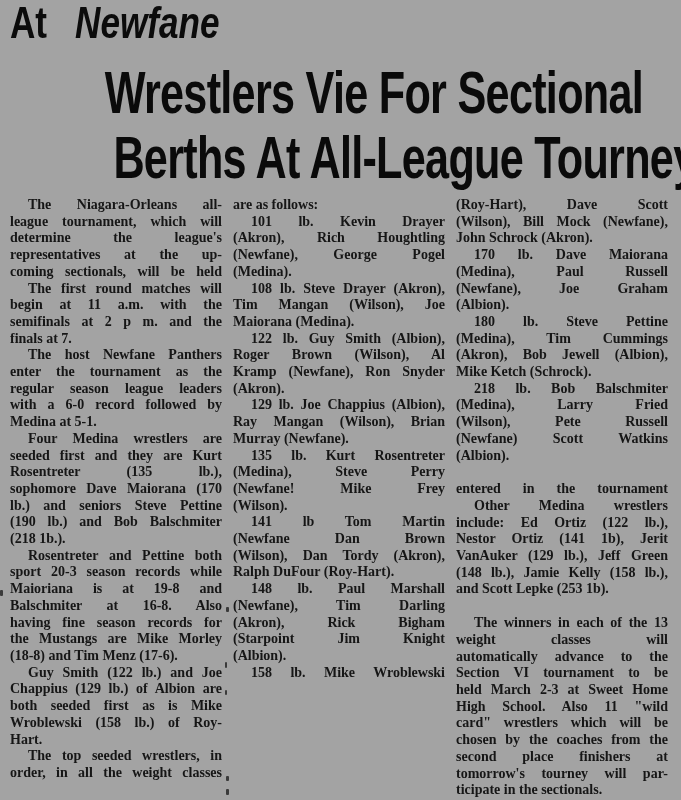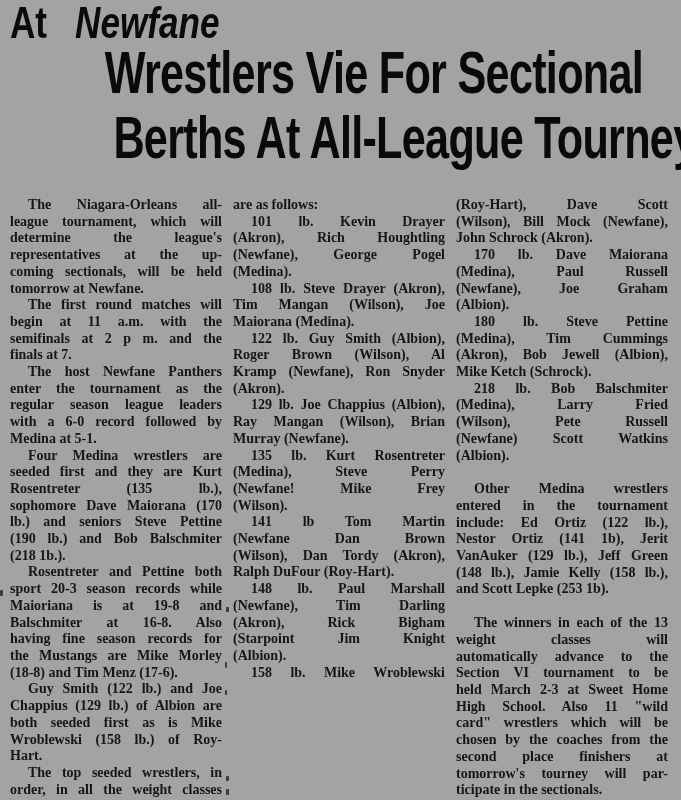--- a/index.html
+++ b/index.html
@@ -24,21 +24,21 @@
     white-space: nowrap;
     color: #0b0b0b;
     transform: scaleX(0.78);
     transform-origin: 0 0;
   }
   .kicker .k-place { font-style: italic; margin-left: 36px; }
 
   
   .headline {
     position: absolute;
-    top: 40px;
+    top: 60px;
     left: 0;
     width: 100%;
     text-align: center;
     font-family: "Liberation Sans", sans-serif;
     font-weight: bold;
     font-size: 60px;
     color: #0a0a0a;
     letter-spacing: -1px;
   }
   .hl-line { height: 65px; line-height: 65px; }
@@ -99,21 +99,20 @@
   </div>
 
   <div class="body-columns" id="body-columns">
       <div class="column">
         <div class="para">
           <div class="line first">The Niagara-Orleans all-</div>
           <div class="line">league tournament, which will</div>
           <div class="line">determine the league's</div>
           <div class="line">representatives at the up-</div>
           <div class="line">coming sectionals, will be held</div>
-          <div class="line last">tomorrow at Newfane.</div>
         </div>
         <div class="para">
           <div class="line first">The first round matches will</div>
           <div class="line">begin at 11 a.m. with the</div>
           <div class="line">semifinals at 2 p m. and the</div>
           <div class="line last">finals at 7.</div>
         </div>
         <div class="para">
           <div class="line first">The host Newfane Panthers</div>
           <div class="line">enter the tournament as the</div>
@@ -219,22 +218,22 @@
           <div class="line last">Mike Ketch (Schrock).</div>
         </div>
         <div class="para">
           <div class="line first">218 lb. Bob Balschmiter</div>
           <div class="line">(Medina), Larry Fried</div>
           <div class="line">(Wilson), Pete Russell</div>
           <div class="line">(Newfane) Scott Watkins</div>
           <div class="line last">(Albion).</div>
         </div>
         <div class="para gap-large">
+          <div class="line">entered in the tournament</div>
           <div class="line first">Other Medina wrestlers</div>
-          <div class="line">entered in the tournament</div>
           <div class="line">include: Ed Ortiz (122 lb.),</div>
           <div class="line">Nestor Ortiz (141 1b), Jerit</div>
           <div class="line">VanAuker (129 lb.), Jeff Green</div>
           <div class="line">(148 lb.), Jamie Kelly (158 lb.),</div>
           <div class="line last">and Scott Lepke (253 1b).</div>
         </div>
         <div class="para gap-large">
           <div class="line first">The winners in each of the 13</div>
           <div class="line">weight classes will</div>
           <div class="line">automatically advance to the</div>

